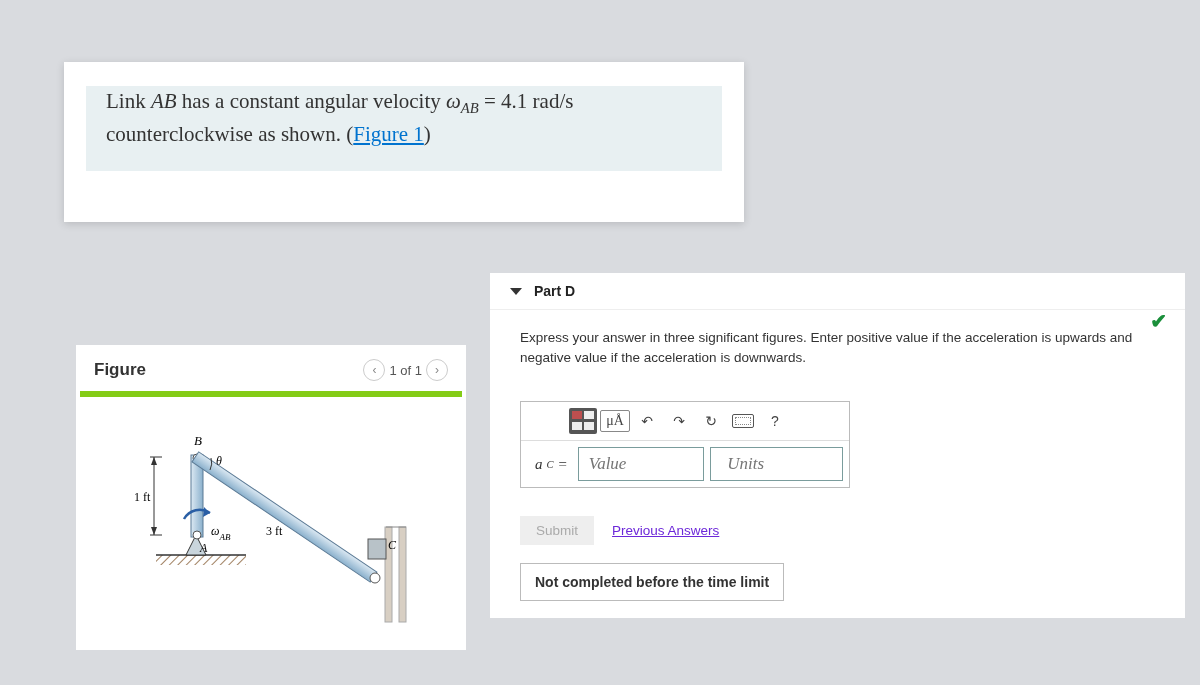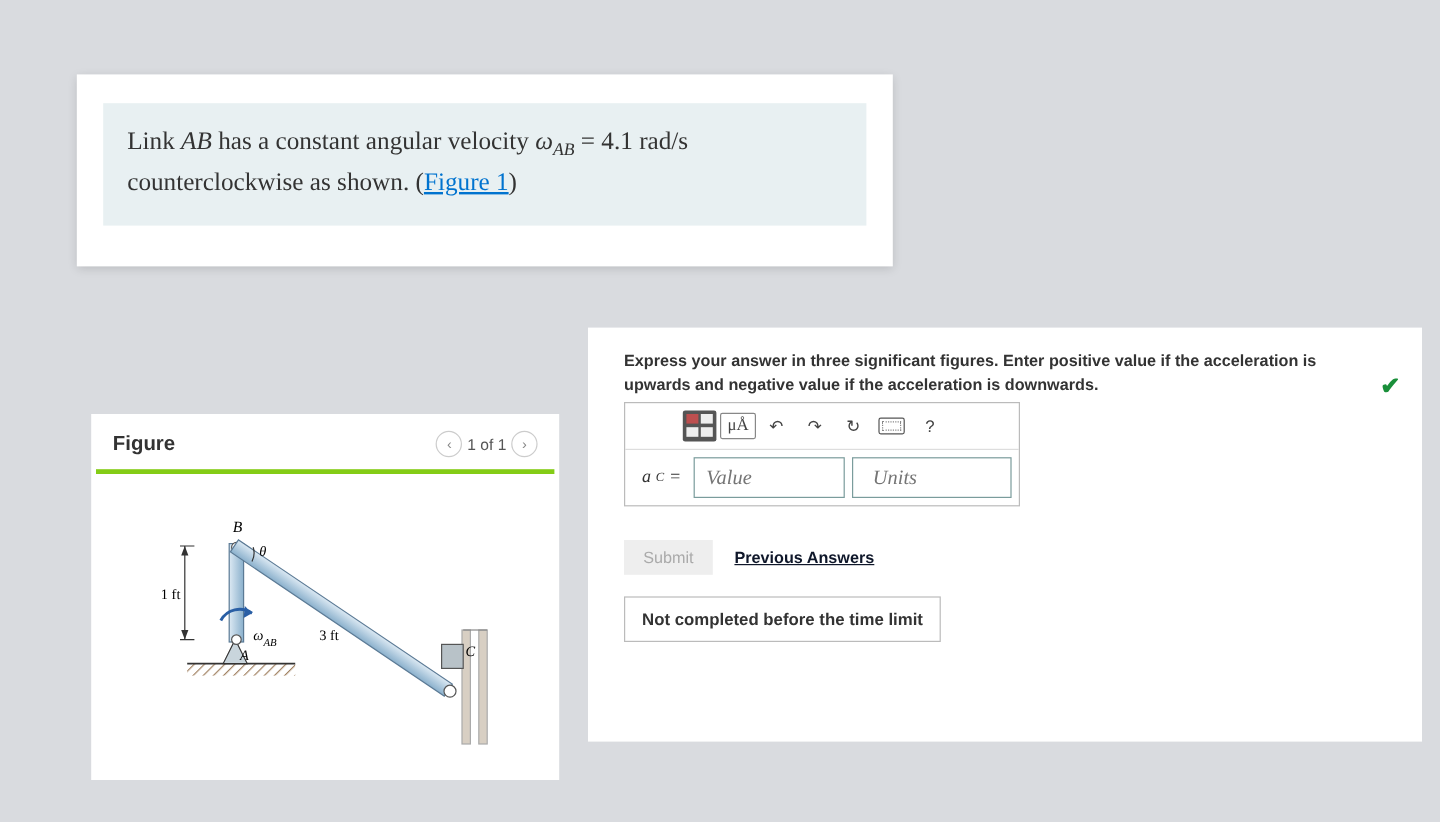--- a/index.html
+++ b/index.html
@@ -16,21 +16,21 @@
     left: 64px;
     top: 62px;
     width: 680px;
     height: 160px;
     background: #fff;
     box-shadow: 0 2px 8px rgba(0,0,0,0.15);
     padding: 24px 22px;
   }
   .problem-banner {
     background: #e8f0f2;
-    padding: 16px 20px 20px 20px;
+    padding: 0 20px 20px 20px;
     font-size: 21px;
     line-height: 1.5;
     color: #333;
     font-family: Georgia, "Times New Roman", serif;
   }
   .problem-banner .link { color: #0073cf; text-decoration: underline; cursor: pointer; }
   .ital { font-style: italic; }
   .sub { font-size: 0.7em; vertical-align: sub; font-style: italic; }
 
   .figure-panel {
@@ -39,21 +39,21 @@
     top: 345px;
     width: 390px;
     height: 305px;
     background: #fff;
   }
   .figure-header {
     display: flex;
     justify-content: space-between;
     align-items: center;
     padding: 14px 14px 10px 14px;
-    border-bottom: 4px solid #84cc16;
+    border-bottom: 6px solid #84cc16;
     margin: 0 4px;
   }
   .figure-title { font-size: 17px; font-weight: bold; color: #333; }
   .pager { display: flex; align-items: center; gap: 4px; font-size: 13px; color: #555; }
   .pager-btn {
     width: 22px; height: 22px; border-radius: 50%;
     border: 1px solid #ccc; background: #fff;
     display: flex; align-items: center; justify-content: center;
     color: #888; font-size: 12px; cursor: pointer;
   }
@@ -80,21 +80,21 @@
     border-top: 7px solid #333;
     cursor: pointer;
   }
   .part-title { font-size: 14px; font-weight: bold; color: #222; }
   .check-icon {
     position: absolute; right: 18px; top: 36px;
     color: #1a8f3a; font-size: 20px; font-weight: bold;
   }
   .part-body { padding: 18px 30px 10px 30px; font-size: 13.5px; color: #333; }
   .prompt-line { margin-bottom: 10px; line-height: 1.45; }
-  .instruct { font-weight: bold; line-height: 1.45; margin-bottom: 5px; }
+  .instruct { font-weight: normal; line-height: 1.45; margin-bottom: 34px; }
 
   .input-box {
     border: 1px solid #bbb;
     padding: 0;
     width: 330px;
   }
   .toolbar {
     display: flex; align-items: flex-end;
     padding: 6px 8px 6px 48px;
     gap: 4px;
@@ -144,21 +144,21 @@
   }
   .val-input { min-width: 110px; }
   .unit-input { min-width: 90px; padding-left: 16px; }
 
   .submit-row { margin-top: 28px; display: flex; align-items: center; gap: 18px; }
   .submit-btn {
     background: #eee; color: #aaa;
     padding: 7px 16px; font-size: 13.5px;
     border: none; cursor: not-allowed;
   }
-  .prev-link { color: #0f172a; text-decoration: underline; font-size: 13.5px; font-weight: bold; cursor: pointer; }
+  .prev-link { color: #6d28d9; text-decoration: underline; font-size: 13.5px; font-weight: normal; cursor: pointer; }
 
   .status-box {
     margin-top: 18px;
     border: 1px solid #bbb;
     padding: 10px 14px;
     font-size: 14px;
     font-weight: bold;
     display: inline-block;
   }
 </style>
@@ -233,20 +233,24 @@
       <text x="28" y="94" font-size="12" font-family="Georgia">1 ft</text>
       <text x="105" y="128" font-size="12" font-style="italic" font-family="Georgia">ω<tspan font-size="9" baseline-shift="sub">AB</tspan></text>
       <text x="94" y="145" font-size="12" font-style="italic" font-family="Georgia">A</text>
       <text x="160" y="128" font-size="12" font-family="Georgia">3 ft</text>
       <text x="282" y="142" font-size="12" font-style="italic" font-family="Georgia">C</text>
     </svg>
   </div>
 </div>
 
 <div class="part-panel">
+  <div class="part-header">
+    <div class="caret-down"></div>
+    <div class="part-title">Part D</div>
+  </div>
   <div class="check-icon">✔</div>
   <div class="part-body">
     <div class="instruct">Express your answer in three significant figures. Enter positive value if the acceleration is upwards and negative value if the acceleration is downwards.</div>
 
     <div class="input-box">
       <div class="toolbar">
         <div class="tb-btn">
             <div class="template-icon">
               <span></span>
               <span></span>

